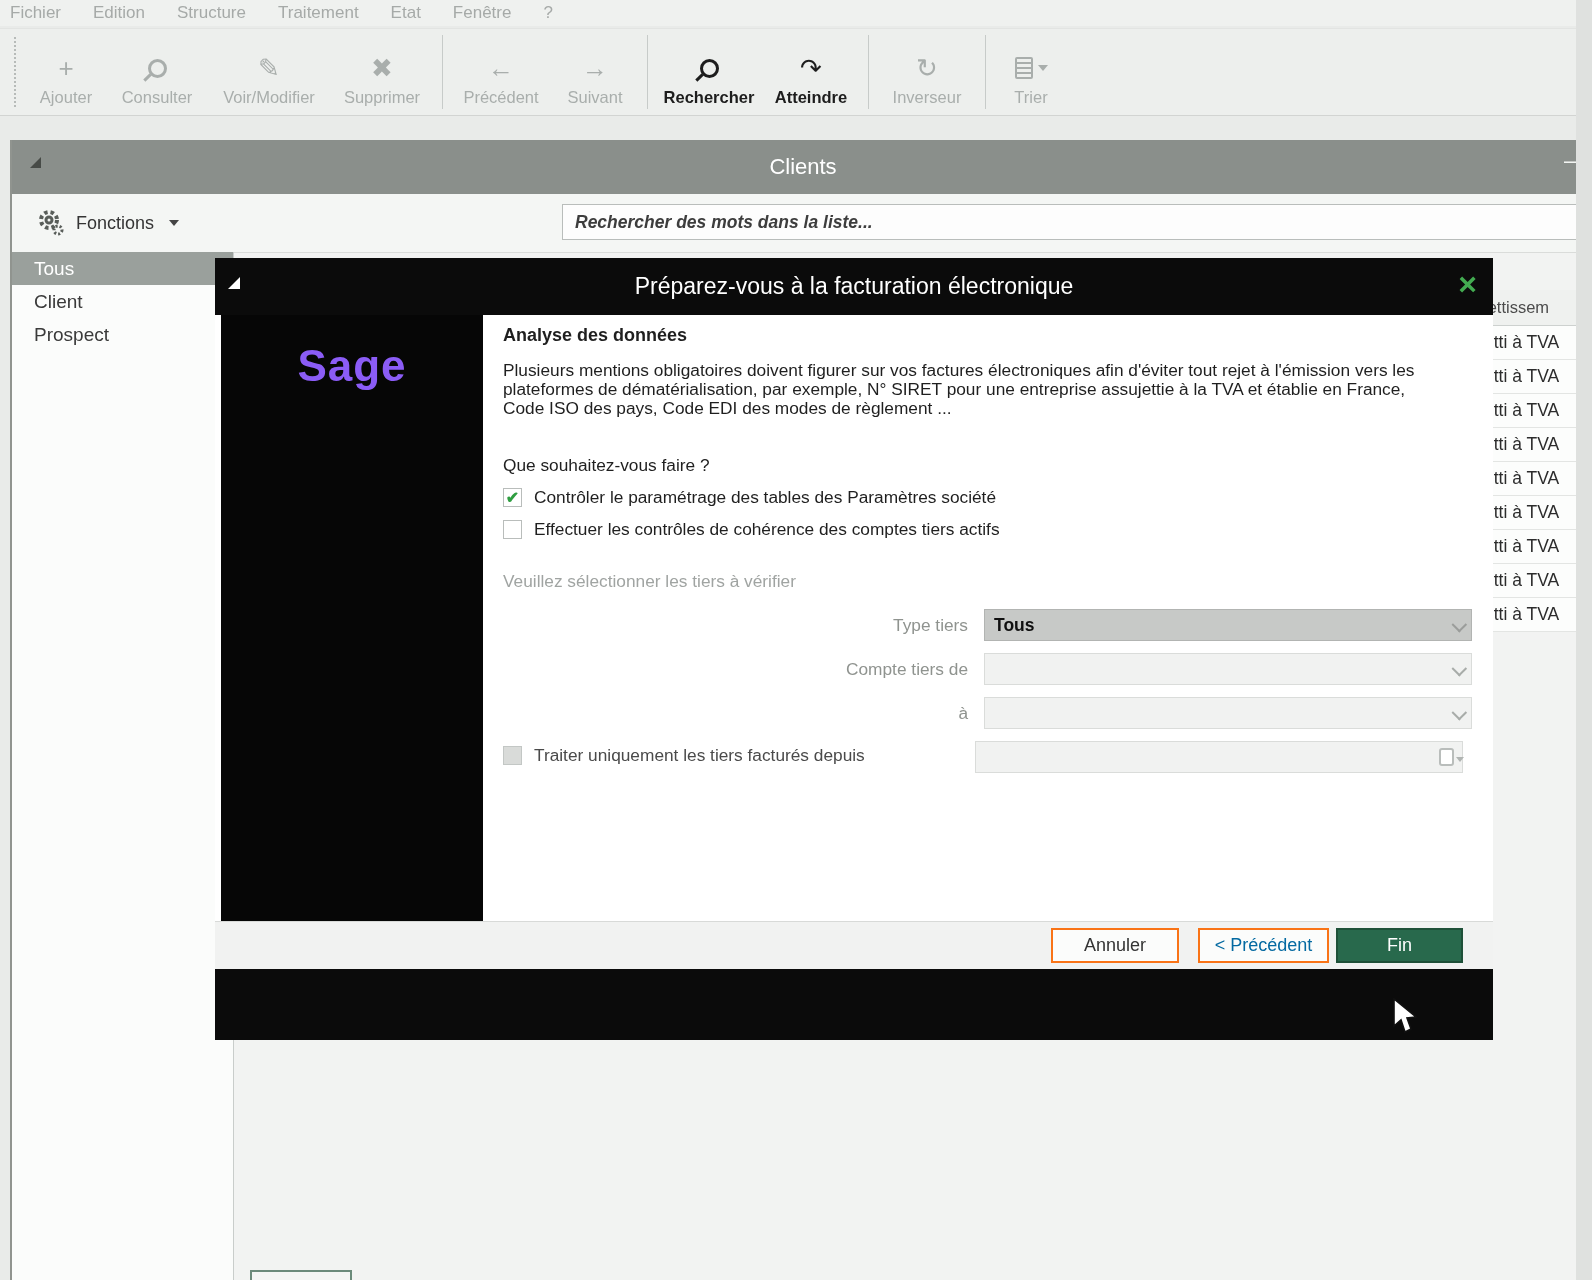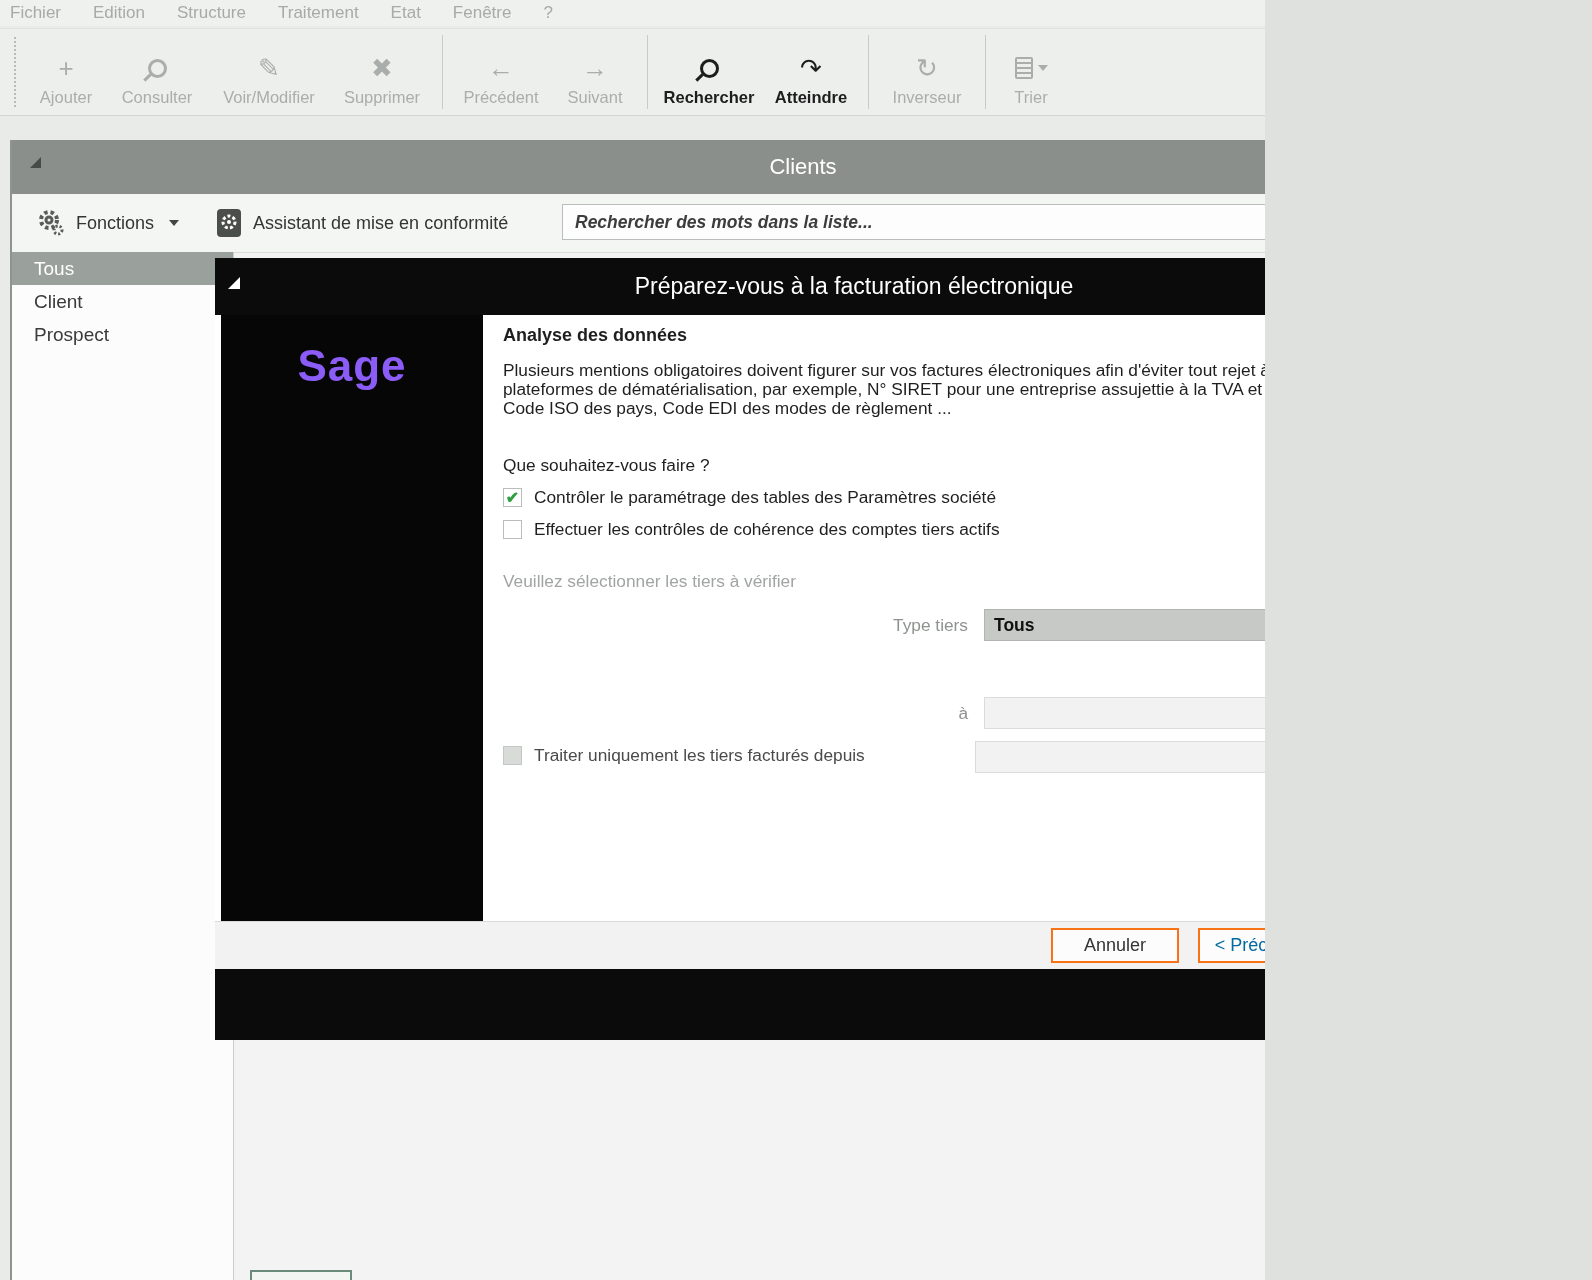--- a/index.html
+++ b/index.html
@@ -1,16 +1,16 @@
 <!DOCTYPE html>
 <html><head>
 <meta charset="utf-8">
 <style>
   html,body{margin:0;padding:0;background:#dfe1df;}
-  #app{position:relative;width:1265px;height:1280px;overflow:hidden;
+  #app{position:relative;width:1576px;height:1280px;overflow:hidden;
        background:#e9ebe9;font-family:"Liberation Sans",sans-serif;color:#222;}
 
   
   .menubar{position:absolute;left:0;top:0;right:0;height:26px;background:#eff1ef;
            display:flex;align-items:center;gap:32px;padding-left:10px;
            font-size:17px;color:#a6aaa8;}
   .menubar span{white-space:nowrap;}
 
   
   .toolbar{position:absolute;left:0;top:28px;right:0;height:86px;background:#edefed;
@@ -216,28 +216,20 @@
     <div class="fnbar">
       <div class="fitem fn1">
         <svg width="30" height="30" viewBox="0 0 30 30">
           <circle cx="13" cy="12" r="8" fill="none" stroke="#585d59" stroke-width="4" stroke-dasharray="3.5 3"></circle>
           <circle cx="13" cy="12" r="3" fill="none" stroke="#585d59" stroke-width="3"></circle>
           <circle cx="22" cy="22" r="4" fill="none" stroke="#585d59" stroke-width="3" stroke-dasharray="2 2"></circle>
         </svg>
         <span>Fonctions</span>
         <span class="dtri" style="color:#444"></span>
       </div>
-      <div class="fitem fn2">
-        <svg width="28" height="32" viewBox="0 0 28 32">
-          <rect x="2" y="2" width="24" height="28" rx="4" fill="#4a4f4b"></rect>
-          <circle cx="14" cy="15" r="6" fill="none" stroke="#fff" stroke-width="3" stroke-dasharray="3 2.2"></circle>
-          <circle cx="14" cy="15" r="2" fill="#fff"></circle>
-        </svg>
-        <span>Assistant de mise en conformité</span>
-      </div>
       <input class="search" type="text" placeholder="Rechercher des mots dans la liste..." style="">
     </div>
 
     <div class="sidebar">
       <div class="side-item sel">Tous</div>
       <div class="side-item">Client</div>
       <div class="side-item">Prospect</div>
 
     </div>
   </div>
@@ -286,20 +278,27 @@
 
       <div class="dc hint">Veuillez sélectionner les tiers à vérifier</div>
 
       <div class="frow-field" style="top:294px">
         <span class="flabel">Type tiers</span>
         <span class="fld selfld">
           <span>Tous</span>
           <span class="chev"></span>
         </span>
       </div>
+      <div class="frow-field" style="top:338px">
+        <span class="flabel">Compte tiers de</span>
+        <span class="fld">
+          <span></span>
+          <span class="chev"></span>
+        </span>
+      </div>
       <div class="frow-field" style="top:382px">
         <span class="flabel">à</span>
         <span class="fld">
           <span></span>
           <span class="chev"></span>
         </span>
       </div>
 
       <div class="dc daterow">
         <span class="cb gray"></span>

